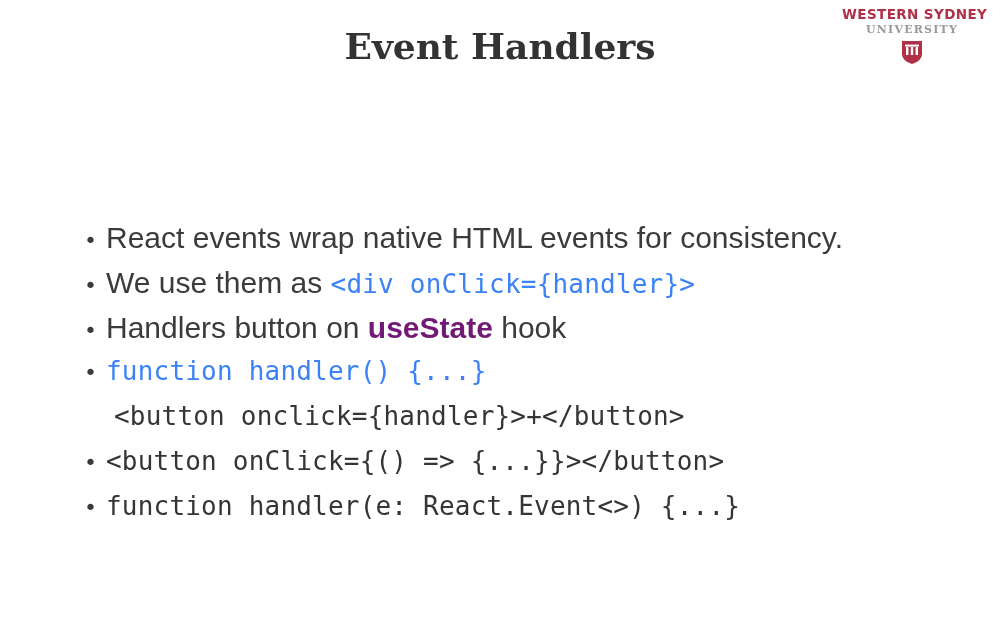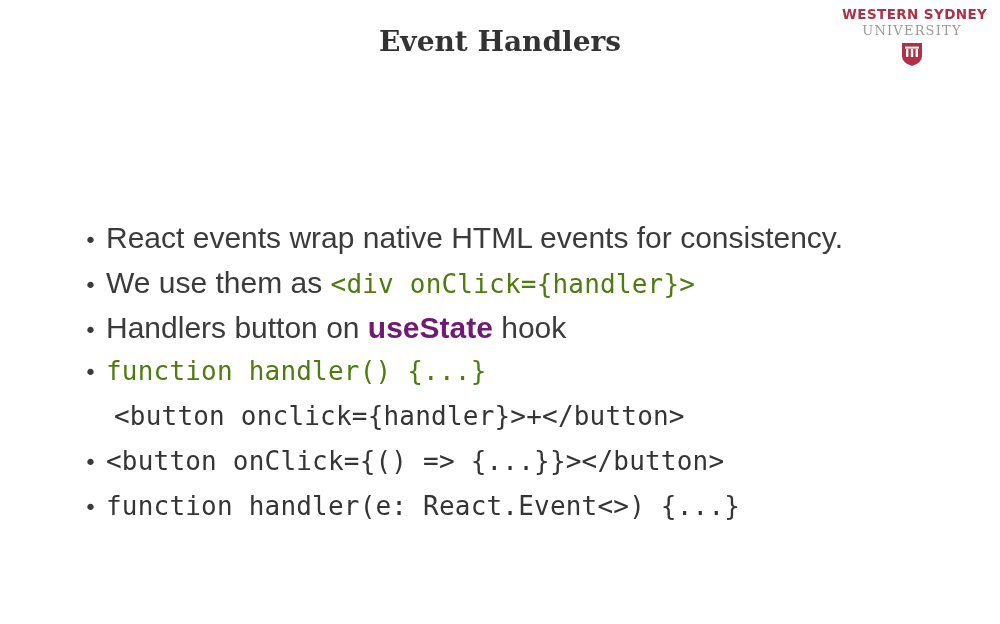--- a/index.html
+++ b/index.html
@@ -34,22 +34,22 @@
   .logo-line1 {
     font-family: "DejaVu Sans", sans-serif;
     font-weight: bold;
     font-size: 13.5px;
     letter-spacing: 0.4px;
     color: #b03046;
     white-space: nowrap;
   }
   .logo-line2 {
     font-family: "DejaVu Serif", serif;
-    font-weight: normal;
-    font-size: 13px;
+    font-weight: bold;
+    font-size: 11px;
     letter-spacing: 1.2px;
     color: #9a9a9a;
     margin-top: 2px;
     white-space: nowrap;
   }
   .logo-crest {
     margin: 5px auto 0 auto;
     width: 22px;
     height: 25px;
     display: block;
@@ -67,21 +67,21 @@
     font-family: "DejaVu Sans", sans-serif;
     font-weight: bold;
     font-size: 45px;
     color: #a32f3e;
     letter-spacing: -0.5px;
     line-height: 1.05;
   }
   .title-sub {
     font-family: "DejaVu Serif", serif;
     font-weight: bold;
-    font-size: 28px;
+    font-size: 36px;
     color: #333333;
     line-height: 1.15;
     margin-top: 4px;
   }
 
   
   .body-list {
     position: absolute;
     top: 221px;
     left: 84px;
@@ -112,21 +112,21 @@
     color: #3b3b3b;
     margin-top: 29px;
   }
   .prose.strong {
     font-weight: bold;
     color: #701a75;
   }
   .code {
     font-family: "DejaVu Sans Mono", monospace;
     font-size: 26px;
-    color: #4d7c0f;
+    color: #3b82f6;
     letter-spacing: 0.2px;
   }
   .code.dark {
     color: #353535;
   }
   .indent-cont {
     padding-left: 8px;
   }
 </style>
 </head>

